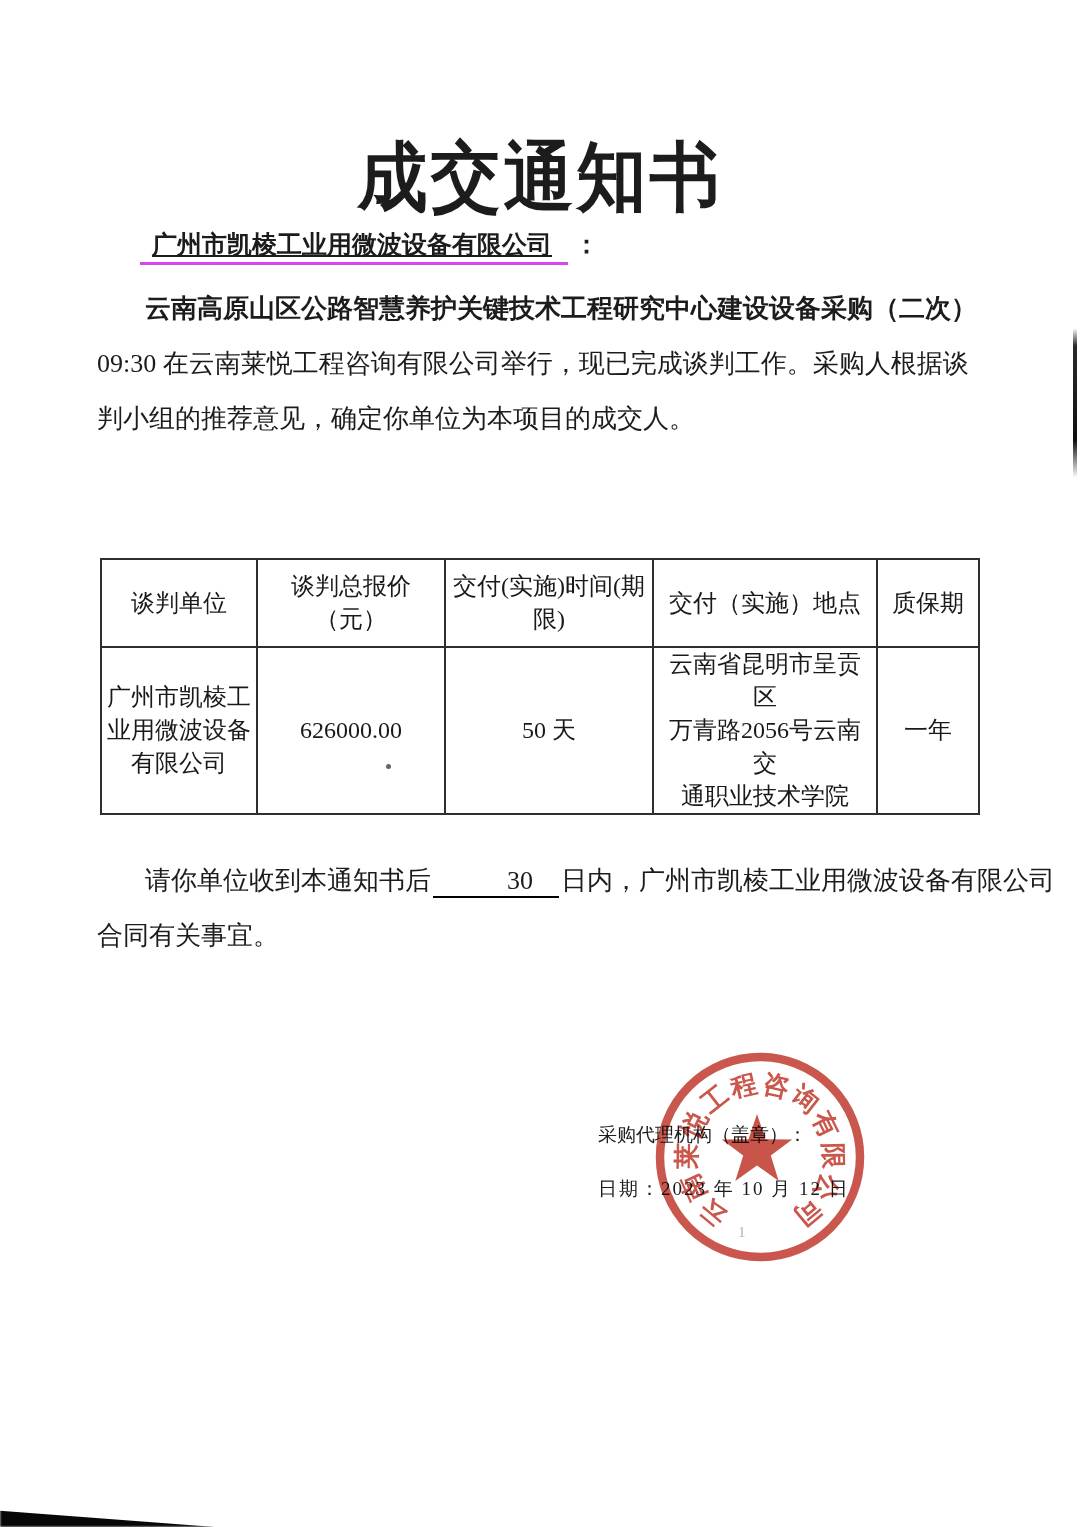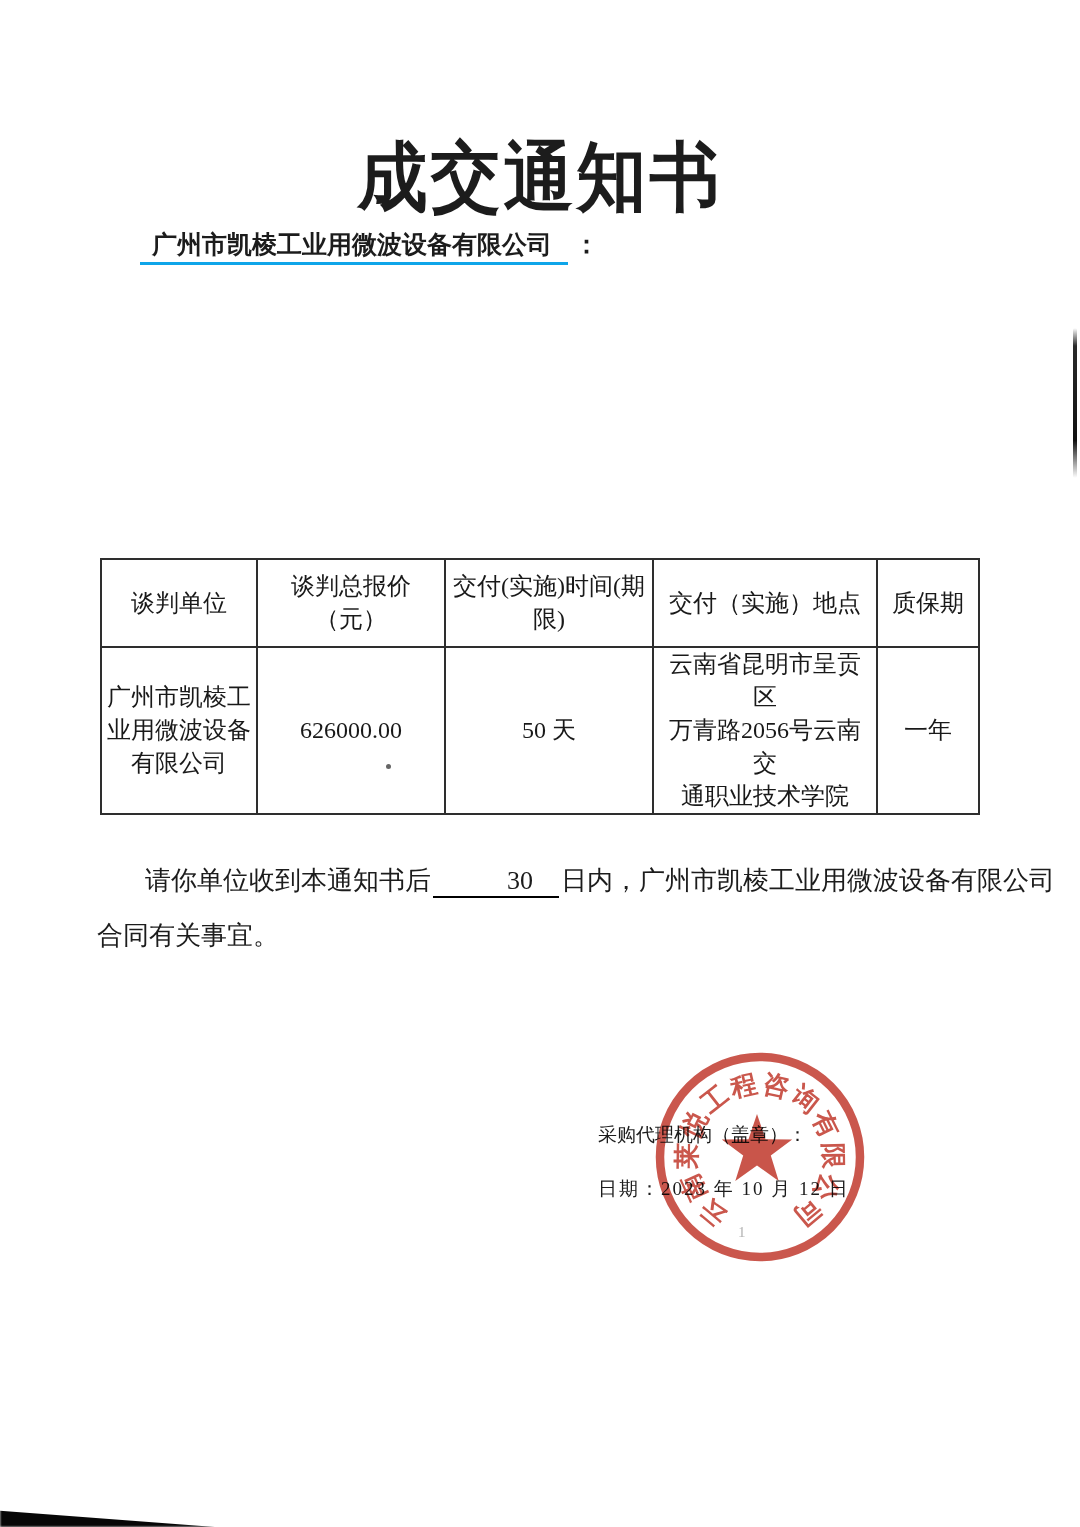--- a/index.html
+++ b/index.html
@@ -10,21 +10,21 @@
   }
   .title{
     position:absolute;top:130px;left:0;width:100%;height:95px;line-height:95px;
     text-align:center;font-size:70px;font-weight:bold;letter-spacing:3px;
     transform:scaleY(1.08);transform-origin:center;white-space:nowrap;
   }
   .addressee{
     position:absolute;top:220px;left:140px;font-size:25px;font-weight:bold;
     line-height:50px;white-space:nowrap;
   }
-  .addr-underline{border-bottom:3px solid #0ea5e9;padding:0 16px 4px 12px;}
+  .addr-underline{border-bottom:3px solid #d946ef;padding:0 16px 4px 12px;text-decoration:underline;}
   .addr-colon{margin-left:6px;}
   .body-para{position:absolute;top:281px;left:97px;width:880px;font-size:26px;}
   .line{line-height:55px;height:55px;white-space:nowrap;}
   .indent{text-indent:48px;}
   .b{font-weight:bold;}
   .quote-table{
     position:absolute;top:558px;left:100px;width:878px;border-collapse:collapse;
     table-layout:fixed;font-size:24px;text-align:center;color:#191919;
   }
   .quote-table th,.quote-table td{
@@ -65,20 +65,23 @@
 
 <div class="page">
 
   <div class="title">成交通知书</div>
 
   <div class="addressee">
     <span class="addr-underline">广州市凯棱工业用微波设备有限公司</span><span class="addr-colon">：</span>
   </div>
 
   <div class="body-para" id="body-para">
+      <div class="line indent"><span class="b">云南高原山区公路智慧养护关键技术工程研究中心建设设备采购（二次）</span></div>
+      <div class="line"><span>09:30 在云南莱悦工程咨询有限公司举行，现已完成谈判工作。采购人根据谈</span></div>
+      <div class="line"><span>判小组的推荐意见，确定你单位为本项目的成交人。</span></div>
     </div>
 
   <table class="quote-table">
     <colgroup>
       <col style="width:156px">
         <col style="width:188px">
         <col style="width:208px">
         <col style="width:224px">
         <col style="width:102px">
     </colgroup>

